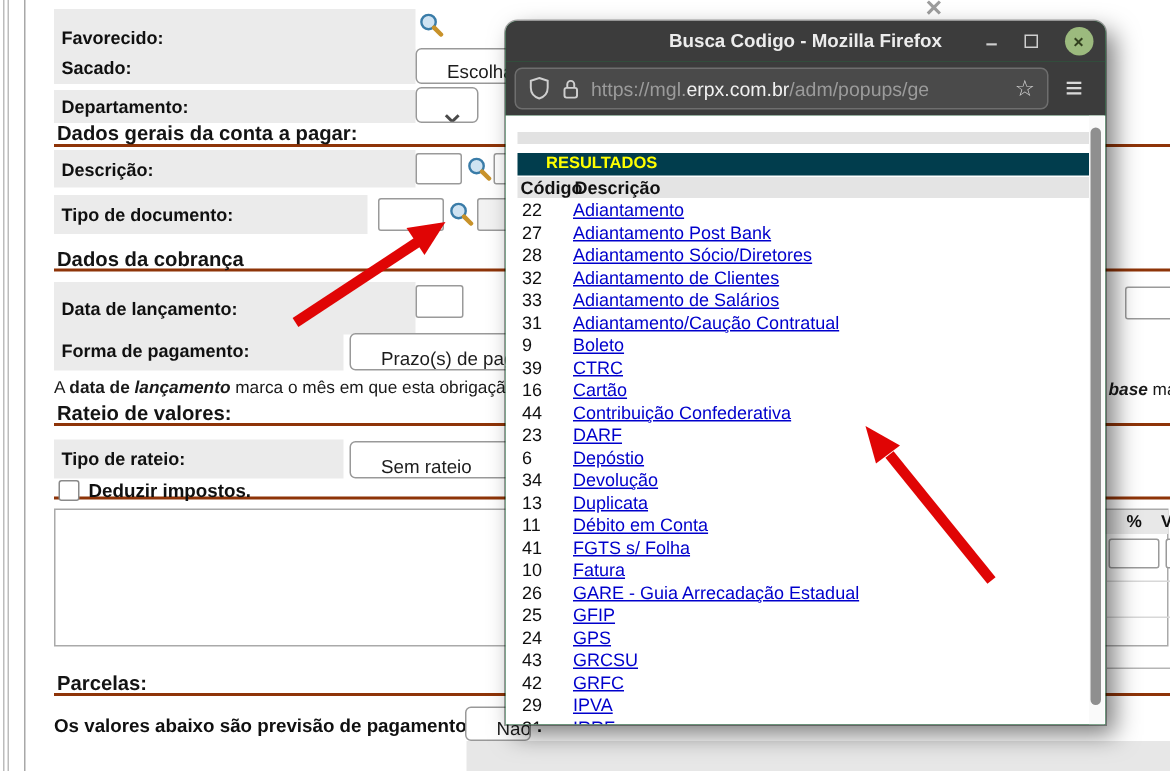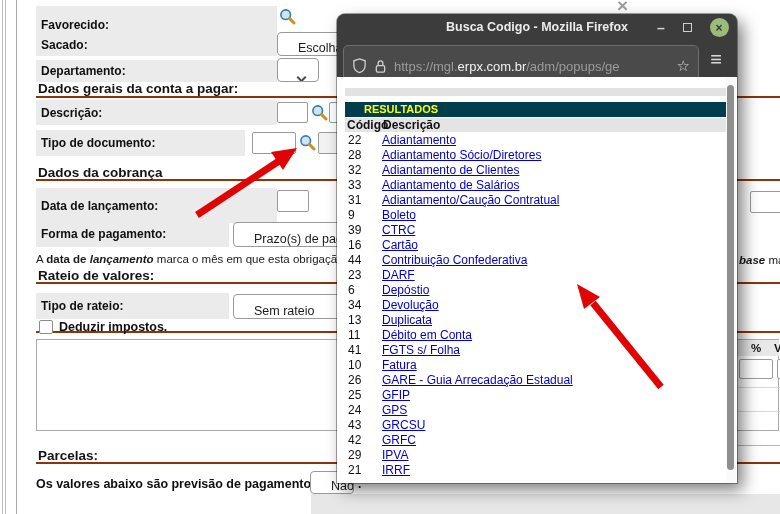--- a/index.html
+++ b/index.html
@@ -54,21 +54,21 @@
   .title { width:100%; text-align:center; line-height:27px; font-size:12.5px; font-weight:bold; color:#ececec; }
   .winbtn { position:absolute; top:0; height:27px; display:flex; align-items:center; justify-content:center; }
   .btn-min { right:68px; width:16px; color:#cfcfcf; font-size:14px; font-weight:bold; }
   .btn-restore { right:42px; width:16px; }
   .btn-restore i { display:block; width:9px; height:9px; border:1.5px solid #cfcfcf; }
   .btn-close { right:8px; width:20px; }
   .btn-close i { display:flex; width:19px; height:19px; border-radius:50%; background:#9cba7e;
                  align-items:center; justify-content:center; font-style:normal;
                  color:#32401f; font-size:12px; font-weight:bold; }
   .toolbar { position:absolute; left:0; top:27px; width:100%; height:36px; background:#3c3c3c; }
-  .urlbar { position:absolute; left:6px; top:4px; width:356px; height:42px; background:#4a4a4a;
+  .urlbar { position:absolute; left:6px; top:4px; width:356px; height:28px; background:#4a4a4a;
             border:1px solid #6e6e6e; border-radius:5px; display:flex; align-items:center;
             padding:0 8px; gap:7px; }
   .urltext { font-size:13px; color:#9b9b9b; white-space:nowrap; overflow:hidden; }
   .urltext b { color:#f1f1f1; font-weight:normal; }
   .star { margin-left:auto; color:#d5d5d5; font-size:15px; }
   .menu-btn { position:absolute; right:8px; top:6px; width:26px; height:24px; display:flex;
               align-items:center; justify-content:center; color:#d8d8d8; font-size:20px; }
   .pcontent { position:absolute; left:0; top:63px; width:100%; height:406px; background:#fff; overflow:hidden; }
   .graybar { position:absolute; left:8px; top:11px; width:381px; height:8px; background:#e2e2e2; }
   .resbar  { position:absolute; left:8px; top:25px; width:381px; height:15px; background:#013d4d;
@@ -240,20 +240,24 @@
     <div class="reshead">
       <span class="c1">Código</span>
       <span>Descrição</span>
     </div>
     <div class="list">
       <div class="rrow">
           <span class="code">22</span>
           <a href="#">Adiantamento</a>
         </div>
         <div class="rrow">
+          <span class="code">27</span>
+          <a href="#">Adiantamento Post Bank</a>
+        </div>
+        <div class="rrow">
           <span class="code">28</span>
           <a href="#">Adiantamento Sócio/Diretores</a>
         </div>
         <div class="rrow">
           <span class="code">32</span>
           <a href="#">Adiantamento de Clientes</a>
         </div>
         <div class="rrow">
           <span class="code">33</span>
           <a href="#">Adiantamento de Salários</a>

